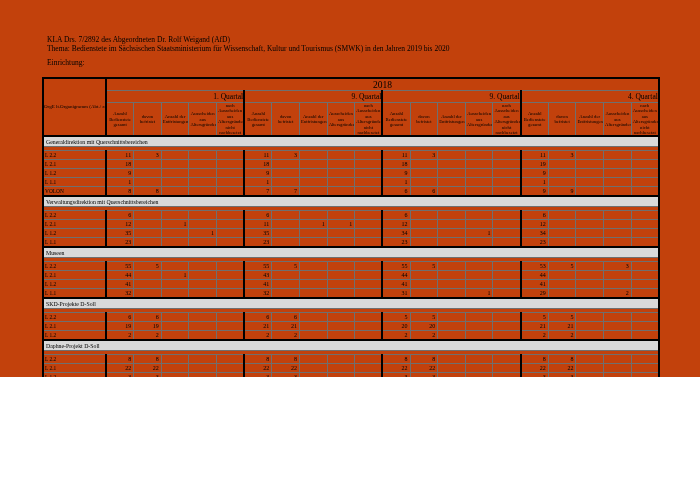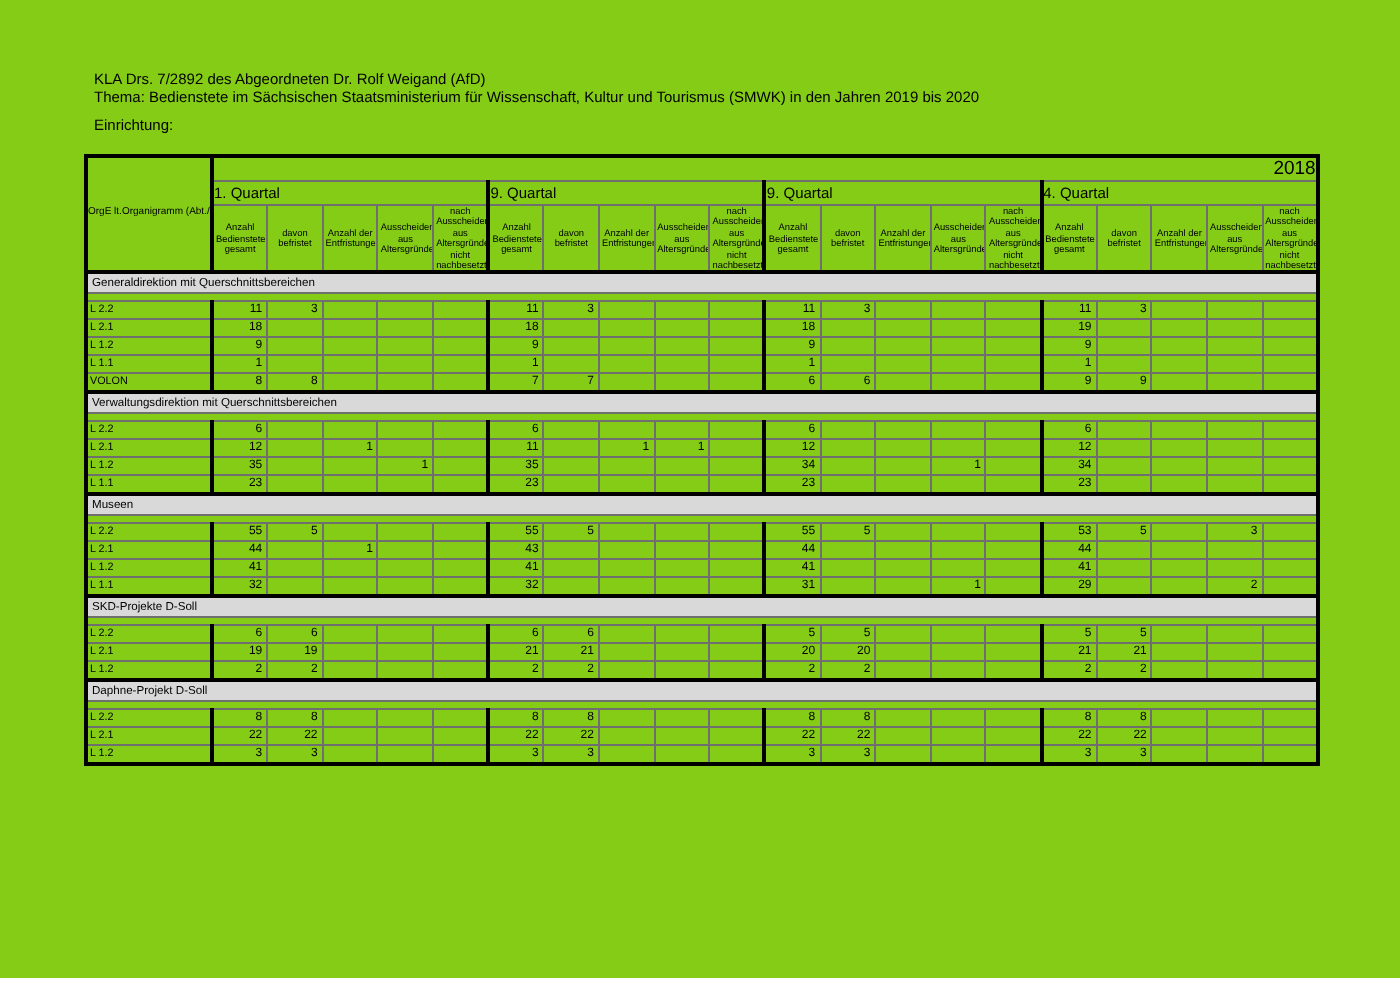--- a/index.html
+++ b/index.html
@@ -1,39 +1,39 @@
 <!DOCTYPE html>
 <html><head>
 <meta charset="utf-8">
 <style>
   html,body { margin:0; padding:0; background:#ffffff; }
   .page {
-    position:relative; width:700px; height:489px; background:#84cc16;
-    font-family:Liberation Sans, sans-serif; color:#000; overflow:hidden;
+    position:relative; width:700px; height:377px; background:#c2410c;
+    font-family:Liberation Serif, serif; color:#000; overflow:hidden;
   }
   .doc-header { position:absolute; left:47px; top:35px; font-size:7.5px; line-height:9px; }
   .doc-header .line { white-space:nowrap; }
   .einrichtung-row { display:flex; margin-top:5px; }
   .einrichtung-row .lab { width:88px; }
 
   table.main {
     position:absolute; left:42px; top:77px; width:616px;
     border-collapse:collapse; table-layout:fixed;
     border:2px solid #000;
   }
   table.main td { padding:0; overflow:hidden; white-space:nowrap; vertical-align:middle; }
 
   .b-thin-r  { border-right:1px solid #6f6f6f; }
   .b-thick-r { border-right:2px solid #000; }
   .b-thin-b  { border-bottom:1px solid #6f6f6f; }
   .b-thick-b { border-bottom:2px solid #000; }
   .b-thick-t { border-top:2px solid #000; }
 
-  tr.year-row td.year { height:11px; font-size:9.5px; text-align:right; }
-  tr.quarter-row td { height:11px; font-size:7.5px; text-align:left; }
+  tr.year-row td.year { height:11px; font-size:9.5px; text-align:center; }
+  tr.quarter-row td { height:11px; font-size:7.5px; text-align:right; }
   td.org-cell {
     font-size:5px; line-height:5.8px; text-align:center;
     white-space:pre-line; vertical-align:middle;
   }
   tr.subhead-row td {
     height:26px; font-size:4.7px; line-height:5.4px; text-align:center;
     white-space:normal; vertical-align:middle; padding:0 1px;
   }
   tr.band-row td {
     height:9px; background:#d9d9d9; font-size:5.8px; text-align:left; padding-left:2px;

